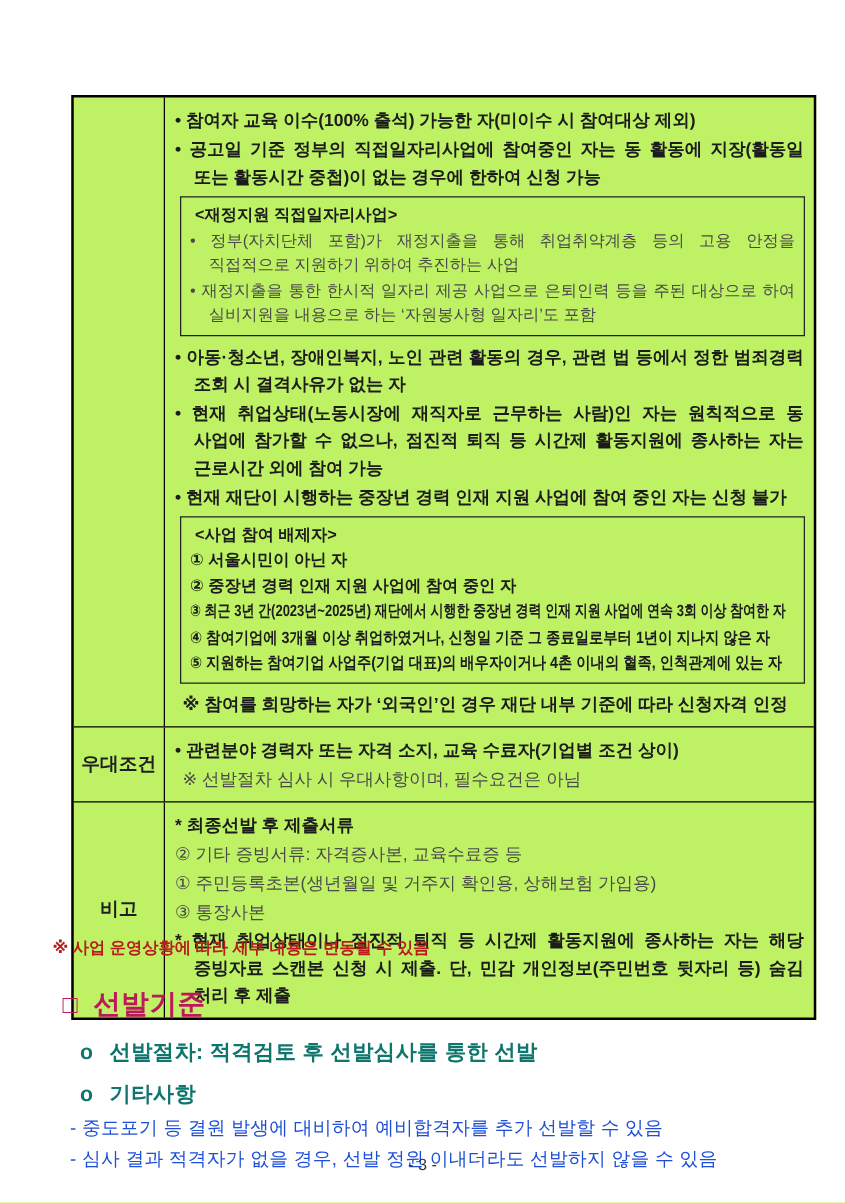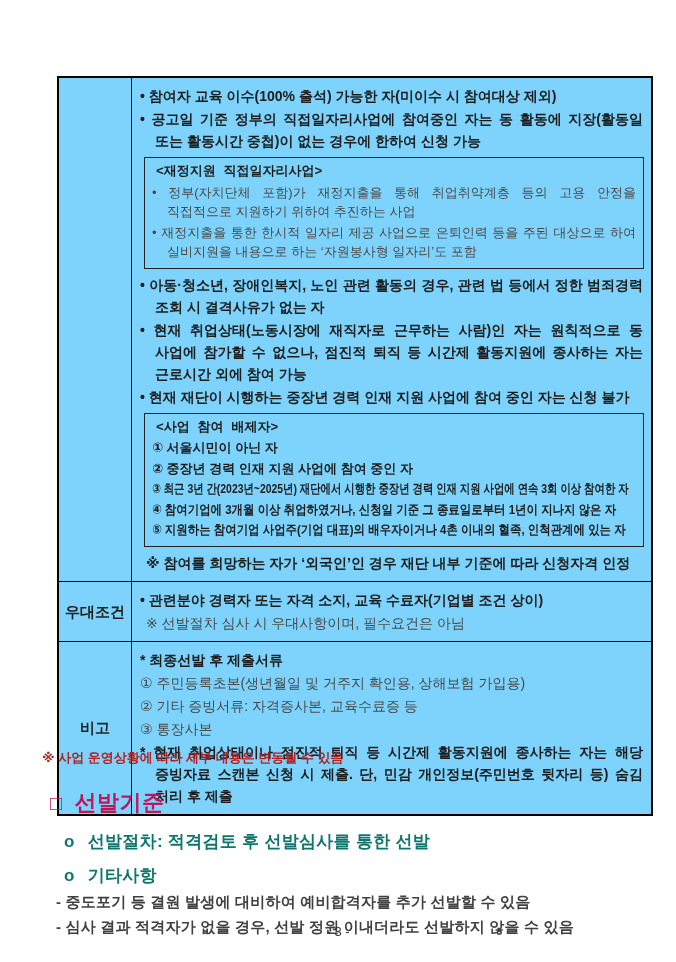--- a/index.html
+++ b/index.html
@@ -7,21 +7,21 @@
     width:676px;height:962px;position:relative;background:#ffffff;
     font-family:"Liberation Sans","DejaVu Sans",sans-serif;
     color:#1a1a1a;
   }
   .page{position:absolute;inset:0;}
 
   
   .doc-table{
     position:absolute;left:57px;top:76px;width:596px;
     border:2px solid #000;border-left-width:2px;
-    box-sizing:border-box;background:#7dd3fc;
+    box-sizing:border-box;background:#bef264;
   }
   .t-row{display:flex;align-items:stretch;}
   .t-row + .t-row{border-top:1px solid #000;}
   .t-label{
     width:73px;flex:0 0 73px;border-right:1px solid #000;
     display:flex;flex-direction:row;justify-content:center;align-items:center;
     font-weight:bold;font-size:15px;line-height:21px;color:#1f1f1f;
     box-sizing:border-box;
   }
   .t-content{
@@ -36,21 +36,21 @@
     text-align:justify;word-break:keep-all;
   }
   .bold{font-weight:bold;color:#1c1c1c;}
   .gray{font-weight:normal;color:#4a4a4a;}
 
   .inner-box{
     border:1px solid #222;margin:5px 0 5px 4px;padding:3px 7px 5px 7px;
     width:500px;box-sizing:border-box;
   }
   .inner-box .line{font-size:13px;line-height:19.5px;}
-  .boxtitle{padding-left:4px;text-indent:0;font-family:Liberation Mono, monospace;}
+  .boxtitle{padding-left:4px;text-indent:0;}
 
   .nowrap{white-space:nowrap;text-align:left;}
   .condensed{display:inline-block;transform-origin:0 50%;white-space:nowrap;text-indent:0;}
   .cx80{transform:scaleX(0.80);}
   .cx88{transform:scaleX(0.88);}
 
   .note-line{padding-left:18px;text-indent:-12px;}
 
   
   .table-note{
@@ -64,21 +64,21 @@
   }
   .sec-heading .sq-marker{font-size:20px;margin-right:12px;font-weight:normal;}
   .sec-item{
     position:absolute;left:64px;font-size:17px;font-weight:600;color:#0f766e;
     letter-spacing:0.3px;
   }
   .sec-item .o-marker{margin-right:13px;}
   .sec-item1{top:813px;}
   .sec-item2{top:847px;}
   .sec-sub{
-    position:absolute;left:56px;font-size:15px;font-weight:700;color:#404040;
+    position:absolute;left:56px;font-size:15px;font-weight:400;color:#1d4ed8;
     letter-spacing:0.2px;
   }
   .sec-sub1{top:878px;}
   .sec-sub2{top:903px;text-align:right;}
   .page-footer{
     position:absolute;left:0;top:924px;width:100%;text-align:center;
     font-size:13px;color:#333;
   }
 </style>
 </head>
@@ -127,22 +127,22 @@
         <p class="line gray note-line">※ 선발절차 심사 시 우대사항이며, 필수요건은 아님</p>
       </div>
     </div>
 
     <div class="t-row row3">
       <div class="t-label">
         <span>비고</span>
       </div>
       <div class="t-content">
         <p class="line bold">* 최종선발 후 제출서류</p>
+        <p class="line gray">② 기타 증빙서류: 자격증사본, 교육수료증 등</p>
         <p class="line gray">① 주민등록초본(생년월일 및 거주지 확인용, 상해보험 가입용)</p>
-        <p class="line gray">② 기타 증빙서류: 자격증사본, 교육수료증 등</p>
         <p class="line gray">③ 통장사본</p>
         <p class="line bold">* 현재 취업상태이나 점진적 퇴직 등 시간제 활동지원에 종사하는 자는 해당 증빙자료 스캔본 신청 시 제출. 단, 민감 개인정보(주민번호 뒷자리 등) 숨김 처리 후 제출</p>
       </div>
     </div>
 
   </div>
 
   <p class="table-note">※ 사업 운영상황에 따라 세부 내용은 변동될 수 있음</p>
 
   <h2 class="sec-heading"><span class="sq-marker">□</span><span>선발기준</span></h2>

